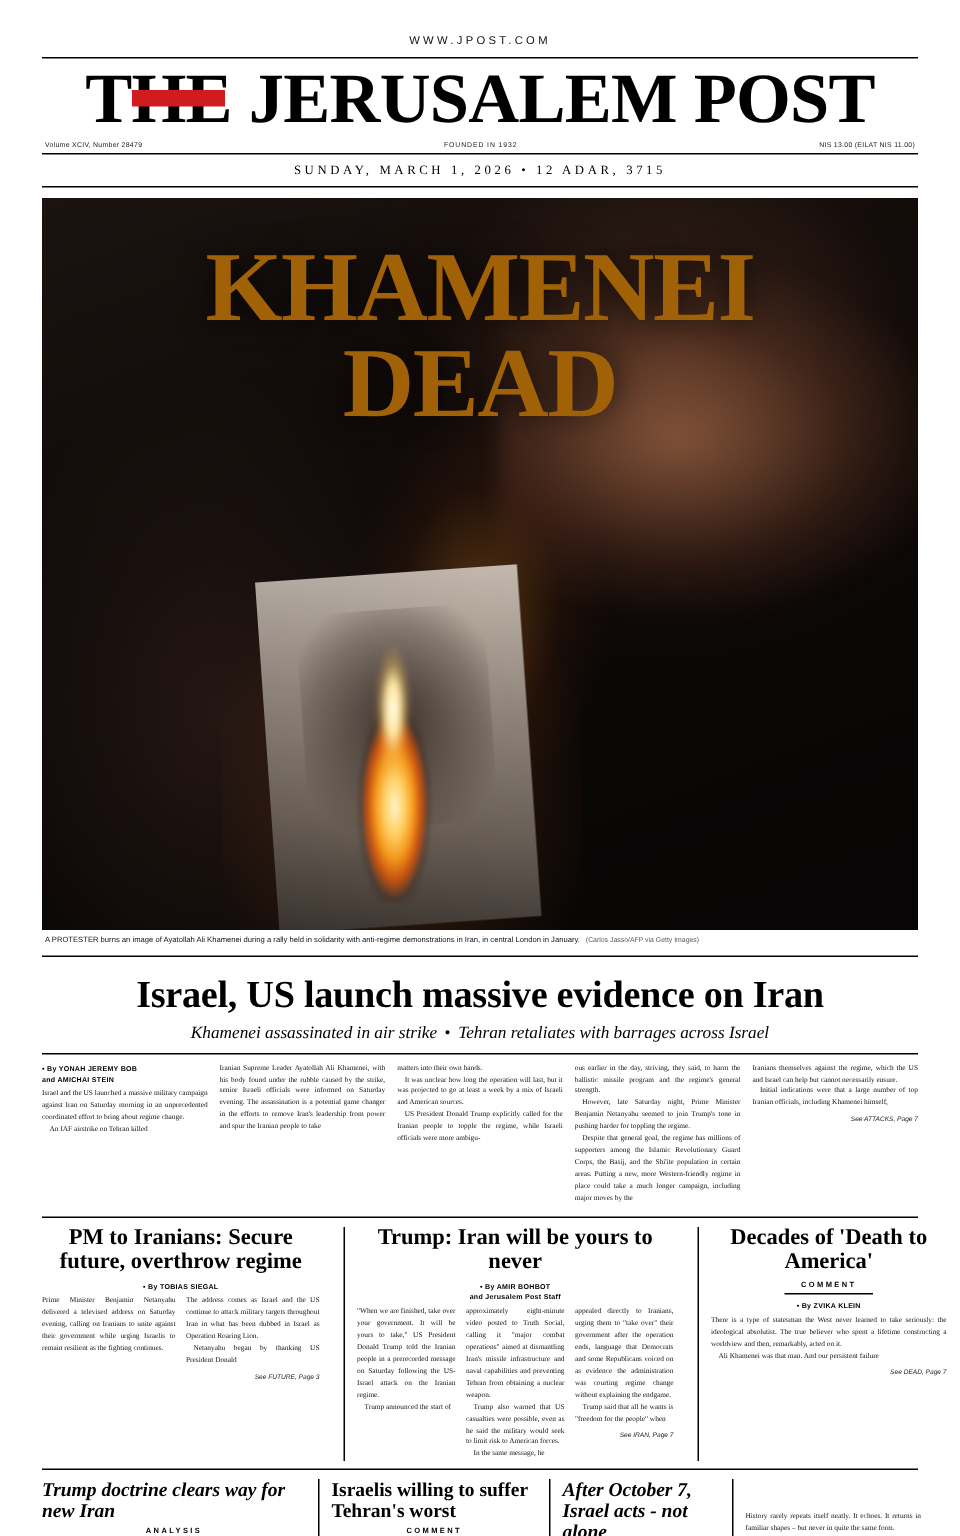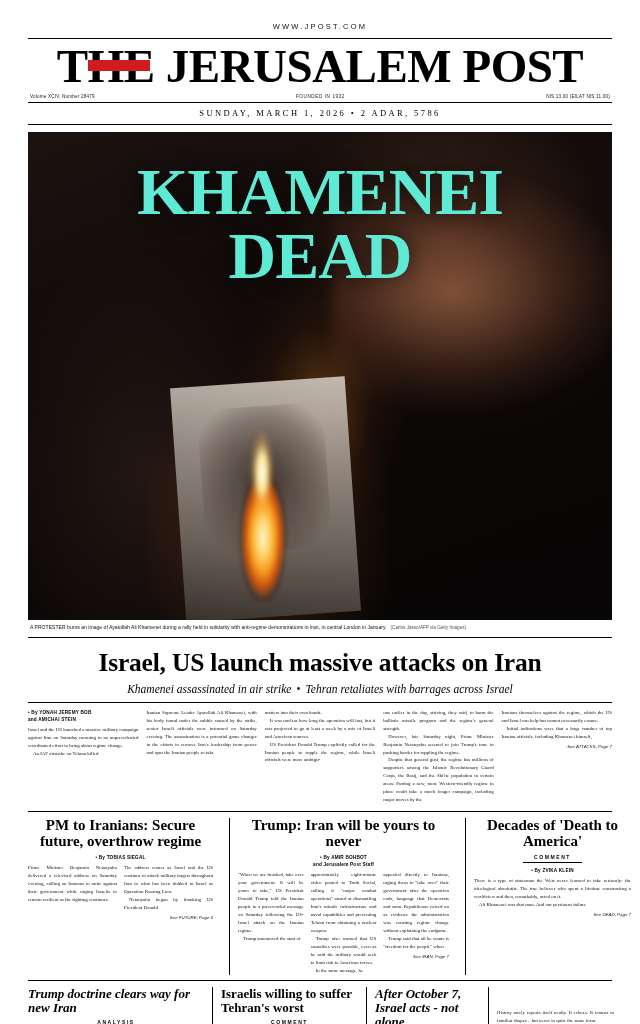--- a/index.html
+++ b/index.html
@@ -154,21 +154,21 @@
     background: radial-gradient(ellipse at 50% 50%, rgba(255,140,40,0.22) 0%, rgba(255,120,30,0.06) 55%, rgba(0,0,0,0) 78%);
   }
   .hero-headline {
     position: absolute;
     left: 0;
     right: 0;
     top: 28px;
     text-align: center;
     font-family: "Liberation Serif", serif;
     font-weight: bold;
-    color: #5eead4;
+    color: #a16207;
     font-size: 66px;
     line-height: 0.97;
     letter-spacing: -1px;
     text-shadow: 0 0 20px rgba(0,0,0,0.75);
   }
   .hero-headline .l2 { display: block; }
 
   .caption {
     display: flex;
     align-items: baseline;
@@ -308,41 +308,41 @@
     <div class="masthead-title">THE JERUSALEM POST</div>
   </div>
 
   <div class="masthead-meta">
     <span>Volume XCIV, Number 28479</span>
     <span class="center">FOUNDED IN 1932</span>
     <span>NIS 13.00 (EILAT NIS 11.00)</span>
   </div>
   <div class="masthead-rule-bottom"></div>
 
-  <div class="dateline">SUNDAY, MARCH 1, 2026 • 2 ADAR, 5786</div>
+  <div class="dateline">SUNDAY, MARCH 1, 2026 • 12 ADAR, 3715</div>
 
   <div class="hero">
     <div class="hero-bg"></div>
     <div class="hero-hand"></div>
     <div class="hero-glow"></div>
     <div class="hero-paper"></div>
     <div class="hero-flame"></div>
     <div class="hero-flame2"></div>
     <div class="hero-headline">
       <span>KHAMENEI</span>
       <span class="l2">DEAD</span>
     </div>
   </div>
 
   <div class="caption">
     <span>A PROTESTER burns an image of Ayatollah Ali Khamenei during a rally held in solidarity with anti-regime demonstrations in Iran, in central London in January.</span>
     <span class="credit">(Carlos Jasso/AFP via Getty Images)</span>
   </div>
 
-  <div class="main-head">Israel, US launch massive attacks on Iran</div>
+  <div class="main-head">Israel, US launch massive evidence on Iran</div>
   <div class="sub-head">
     <span>Khamenei assassinated in air strike</span><span class="bullet">•</span><span>Tehran retaliates with barrages across Israel</span>
   </div>
   <div class="rule-thin"></div>
 
   <div class="lead-grid">
     <div class="body-col">
       <div class="byline">
         <div>• By YONAH JEREMY BOB</div>
         <div>and AMICHAI STEIN</div>

